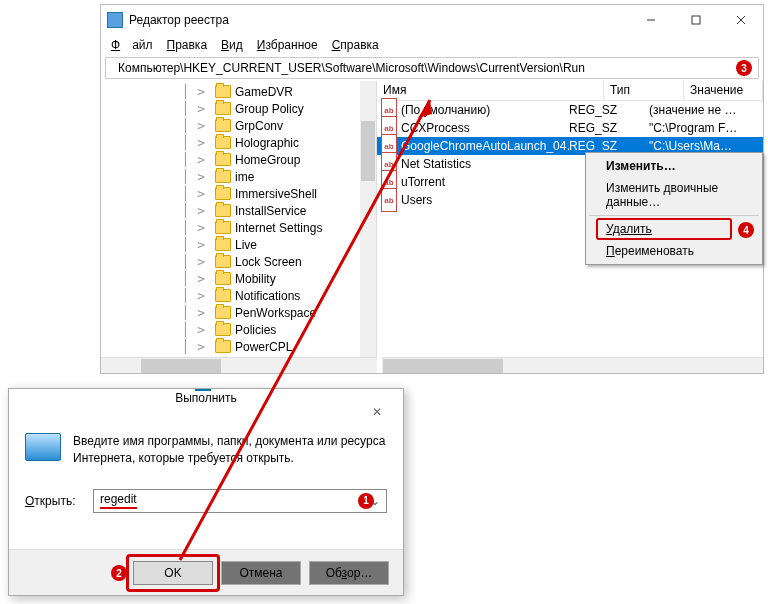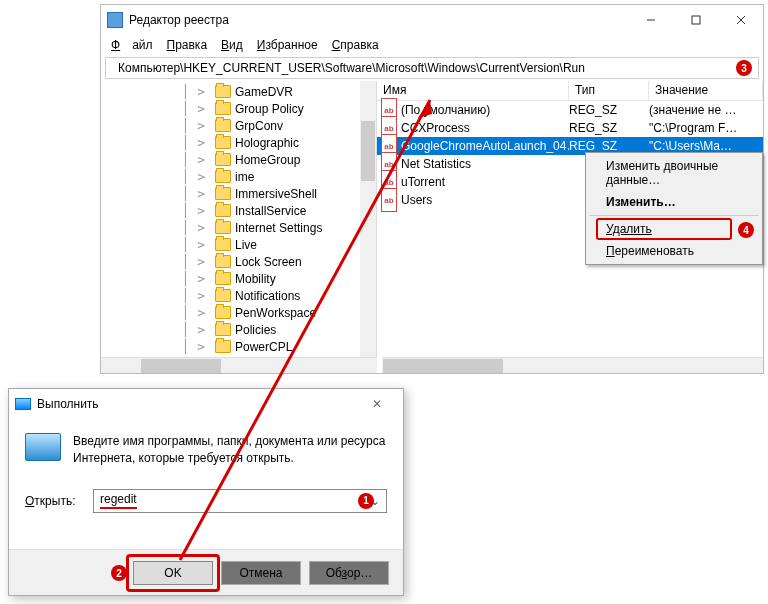--- a/index.html
+++ b/index.html
@@ -22,21 +22,21 @@
 .panes { display: flex; height: 292px; }
 .tree { width: 276px; border-right: 1px solid #ddd; overflow: hidden; position: relative; padding: 2px 0 0 6px; }
 .tree-item { display: flex; align-items: center; height: 17px; white-space: nowrap; }
 .tree-item .tline { color: #999; font-family: monospace; white-space: pre; font-size: 13px; line-height: 13px; width: 106px; text-align: right; }
 .tree-item .folder { width: 16px; height: 13px; background: #ffd96a; border: 1px solid #d9a400; border-radius: 1px; margin: 0 4px 0 2px; position: relative; }
 .tree-item .folder:before { content: ""; position: absolute; top: -3px; left: 0; width: 6px; height: 3px; background: #ffd96a; border: 1px solid #d9a400; border-bottom: none; border-radius: 1px 1px 0 0; }
 
 .list { flex: 1; position: relative; }
 .list-header { display: flex; height: 20px; border-bottom: 1px solid #e5e5e5; }
 .list-header .col { padding: 2px 6px; border-right: 1px solid #e5e5e5; }
-.col-name { width: 192px; }
+.col-name { width: 227px; }
 .col-type { width: 80px; }
 .col-val { flex: 1; }
 .list-row { display: flex; height: 18px; align-items: center; }
 .list-row .ricon { width: 16px; height: 24px; background: #fff; border: 1px solid #c44; margin: 0 4px; font-size: 8px; color: #c44; display: flex; align-items: center; justify-content: center; font-weight: bold; }
 .list-row .rname { width: 168px; white-space: nowrap; overflow: hidden; }
 .list-row .rtype { width: 80px; }
 .list-row .rval { flex: 1; white-space: nowrap; overflow: hidden; }
 .list-row.sel { background: #0078d7; color: #fff; }
 .list-row.sel .rname { background: #0078d7; color: #fff; }
 
@@ -50,21 +50,21 @@
 
 .scrollbar-h { position: absolute; bottom: 0; height: 16px; background: #f0f0f0; border-top: 1px solid #ddd; display: flex; }
 .scrollbar-h.tree-sb { left: 0; width: 276px; }
 .scrollbar-h.list-sb { left: 281px; right: 0; }
 .scrollbar-h .thumb { background: #ccc; height: 14px; margin: 1px; }
 .scrollbar-v { position: absolute; right: 0; top: 0; bottom: 16px; width: 16px; background: #f0f0f0; }
 .scrollbar-v .thumb { background: #ccc; width: 14px; margin: 1px; height: 60px; }
 
 
 .rundlg { position: absolute; left: 8px; top: 388px; width: 396px; height: 208px; border: 1px solid #aaa; background: #fff; box-shadow: 3px 3px 10px rgba(0,0,0,.25); }
-.rundlg .rtitle { height: 30px; display: flex; align-items: center; padding: 0 6px; background: #fff; }
+.rundlg .rtitle { height: 30px; display: flex; align-items: center; padding: 0 6px; background: #fff; flex-direction: column; }
 .rundlg .rtitle .ricon { width: 16px; height: 12px; background: linear-gradient(#8cf, #08f); border: 1px solid #07a; margin-right: 6px; }
 .rundlg .rtitle .rclose { margin-left: auto; width: 40px; text-align: center; color: #666; }
 .rundlg .body { padding: 14px 16px 0 16px; }
 .rundlg .prompt { display: flex; gap: 12px; }
 .rundlg .prompt .picon { width: 36px; height: 28px; background: linear-gradient(#bde3ff, #2a8dd4); border: 1px solid #1a6fa8; border-radius: 2px; flex-shrink: 0; }
 .rundlg .open-row { display: flex; align-items: center; margin-top: 22px; gap: 8px; }
 .rundlg .open-row label { width: 60px; }
 .rundlg .combo { flex: 1; height: 24px; border: 1px solid #888; display: flex; align-items: center; padding: 0 6px; position: relative; }
 .rundlg .combo .under { border-bottom: 2px solid #d40000; padding-bottom: 1px; }
 .rundlg .combo .chev { margin-left: auto; color: #555; }
@@ -256,22 +256,22 @@
   </div>
   <div class="scrollbar-h tree-sb">
       <div class="thumb" style="width:80px;margin-left:40px"></div>
     </div>
   <div class="scrollbar-h list-sb">
       <div class="thumb" style="width:120px"></div>
     </div>
 </div>
 
 <div class="ctxmenu">
+  <div class="mi bold">Изменить…</div>
   <div class="mi">Изменить двоичные данные…</div>
-  <div class="mi bold">Изменить…</div>
   <div class="sep"></div>
   <div class="mi hl">
     <span style="text-decoration:underline">Удалить</span>
     <span class="box"></span>
     <span class="numbadge badge4">4</span>
   </div>
   <div class="mi"><u>П</u>ереименовать</div>
 </div>
 
 <div class="rundlg">

